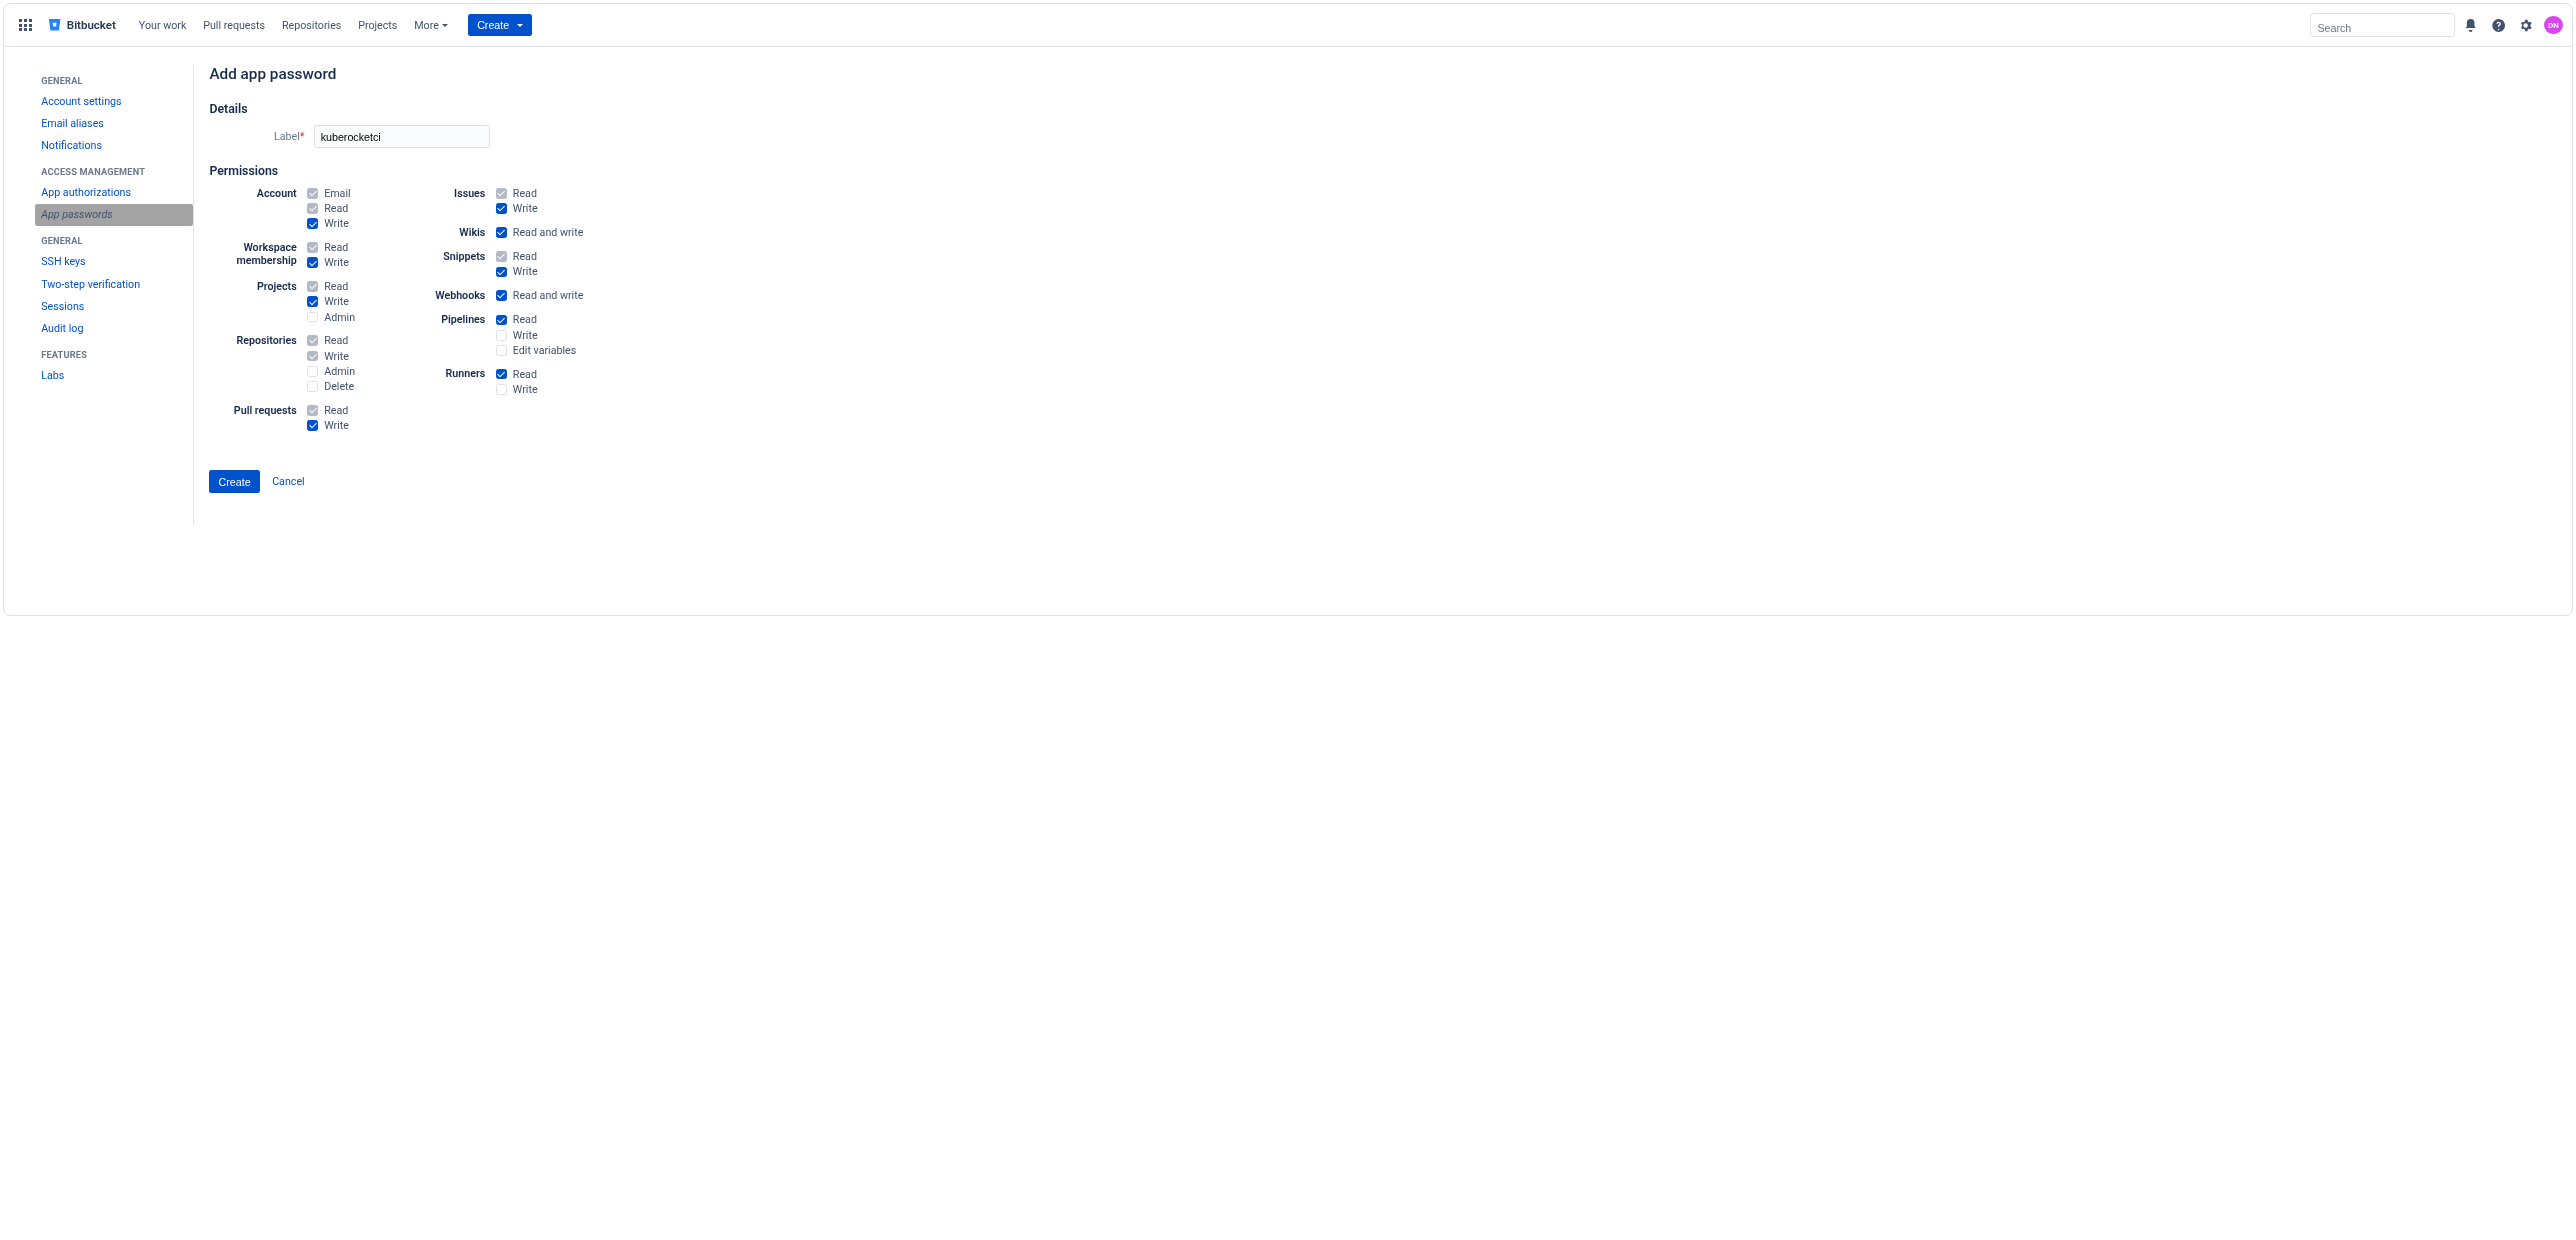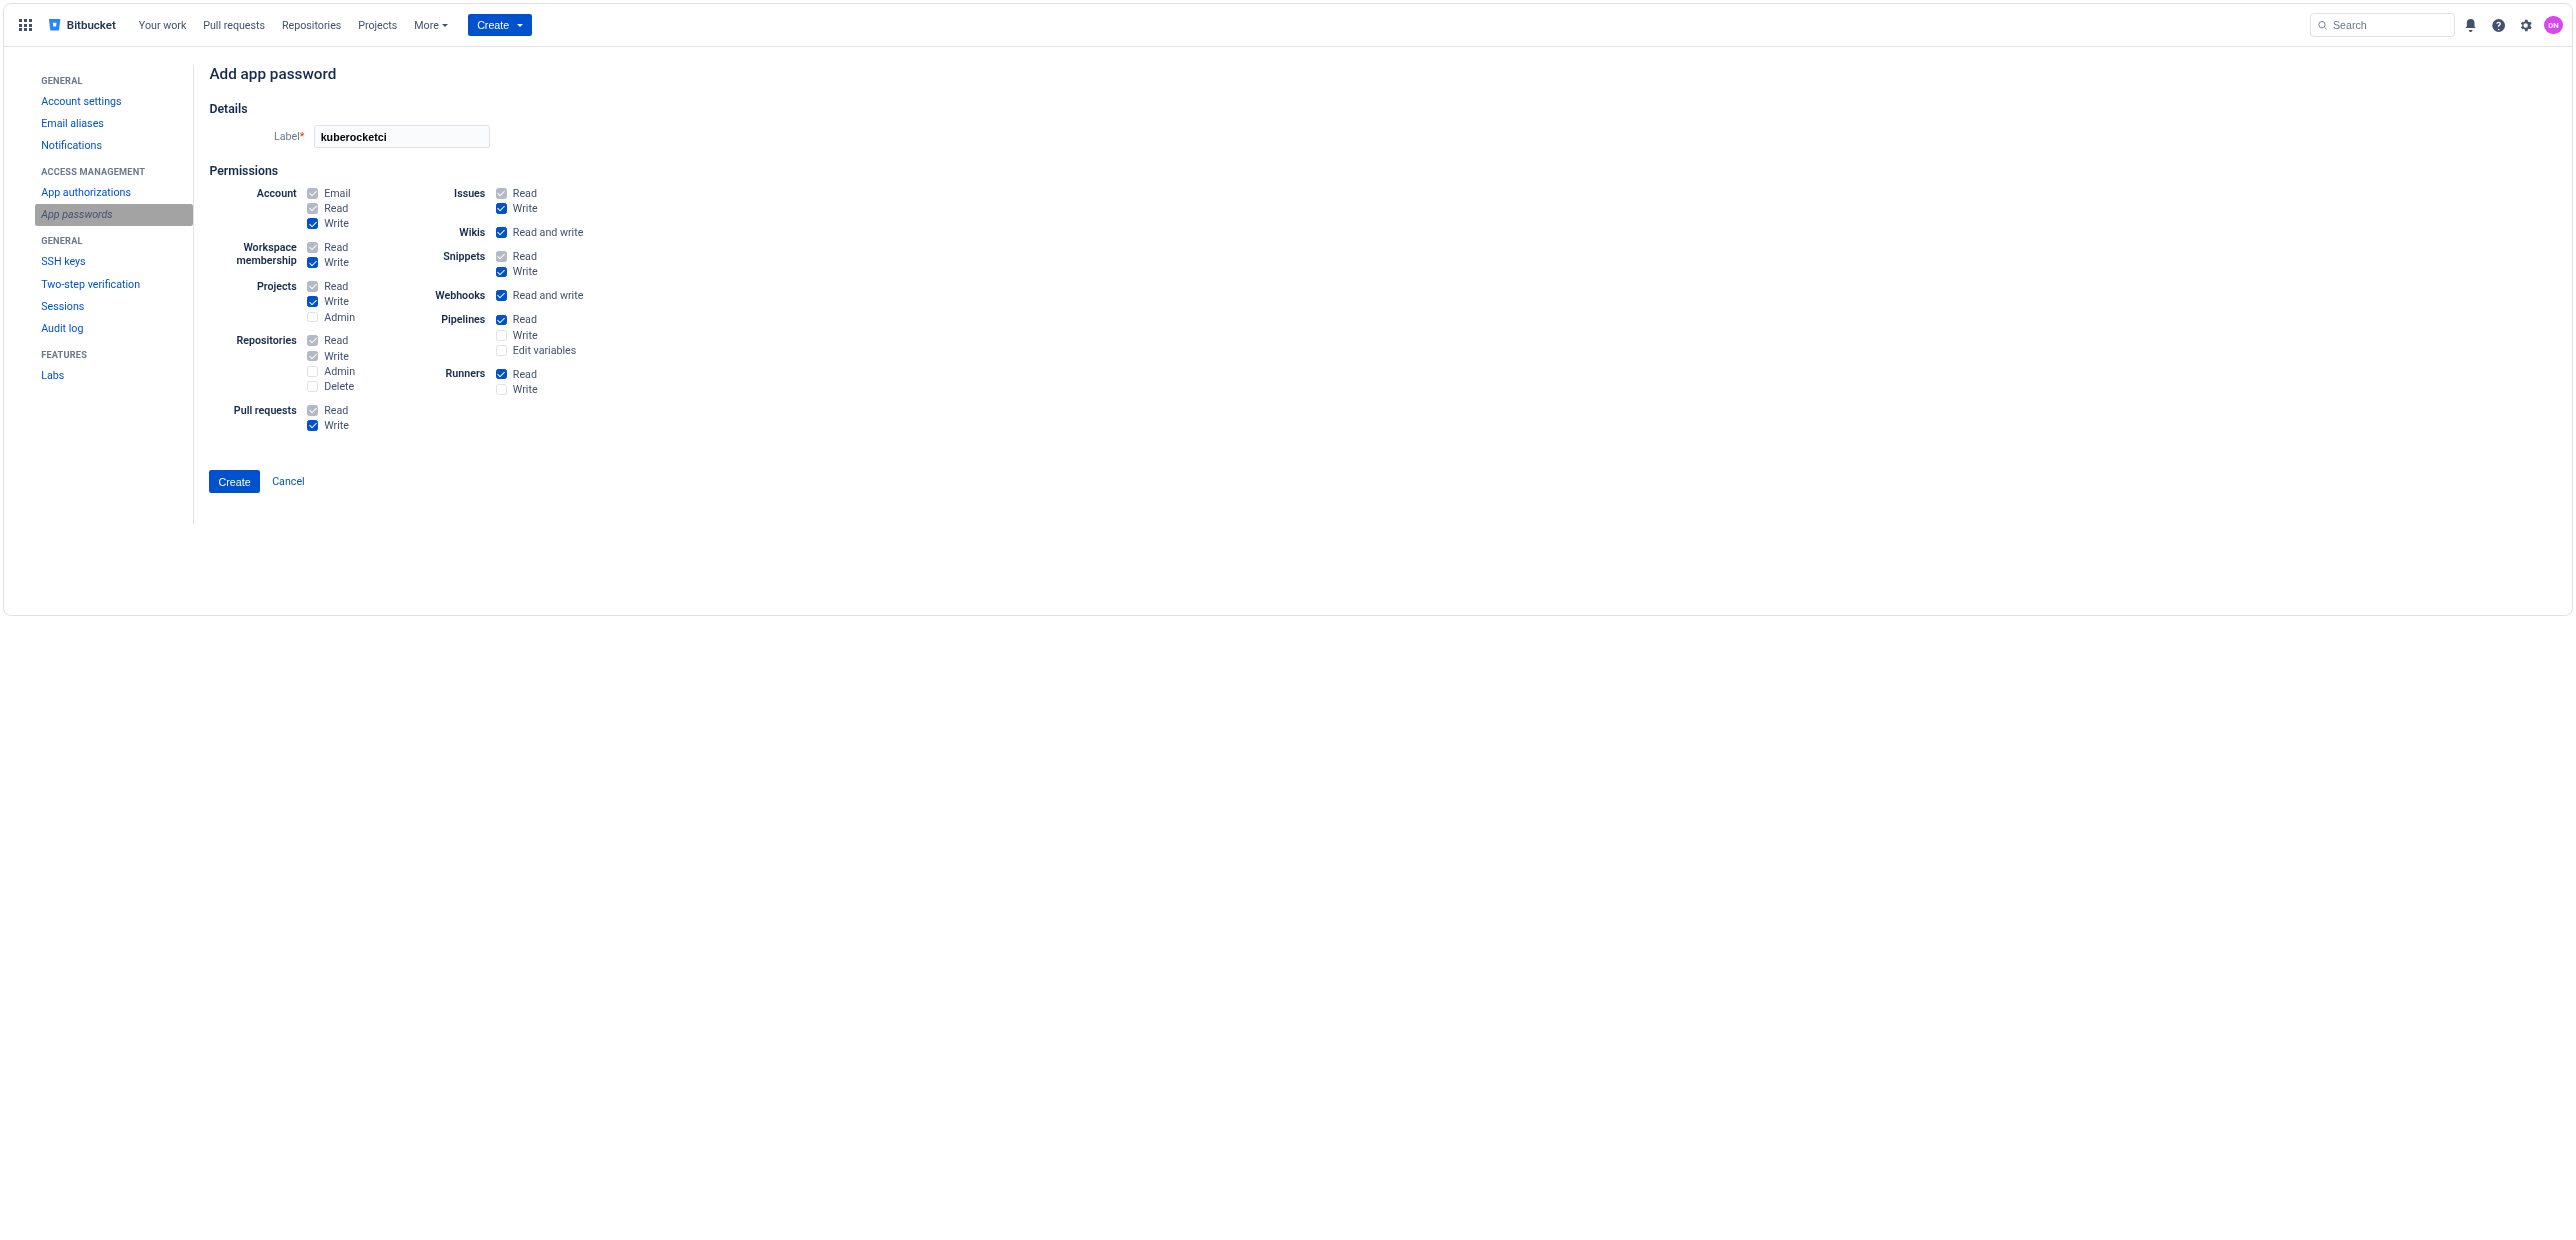--- a/index.html
+++ b/index.html
@@ -10,41 +10,41 @@
 .apps-icon span { background: #42526E; width: 3.1px; height: 3.1px; }
 .logo { display: flex; align-items: center; gap: 4.6px; padding: 0 6.1px; color: #253858; font-weight: 600; font-size: 11.5px; }
 .logo svg { width: 15.3px; height: 15.3px; }
 .nav { display: flex; align-items: center; gap: 1.5px; margin-left: 6.1px; }
 .nav-item { padding: 6.1px 7.7px; color: #42526E; cursor: pointer; }
 .nav-item.more { display: flex; align-items: center; gap: 3.1px; }
 .chev-down { width: 0; height: 0; border-left: 3.1px solid transparent; border-right: 3.1px solid transparent; border-top: 3.1px solid #42526E; }
 .create-btn { display: flex; align-items: center; gap: 7.7px; background: #0052CC; color: #fff; border: none; padding: 5.4px 9.2px; border-radius: 2.3px; font-weight: 500; font-size: 10.7px; margin-left: 9.2px; cursor: pointer; }
 .create-btn .chev-down { border-top-color: #fff; }
 .spacer { flex: 1; }
-.search { display: flex; align-items: center; border: 1.5px solid #DFE1E6; border-radius: 3.8px; padding: 3.1px 6.1px; width: 145px; height: 24.5px; gap: 4.6px; }
+.search { display: flex; align-items: center; border: 1.5px solid #DFE1E6; border-radius: 3.8px; padding: 3.1px 6.1px; width: 145px; height: 24.5px; gap: 4.6px; flex-direction: column; }
 .search svg { width: 12.3px; height: 12.3px; color: #6B778C; }
 .search input { border: none; outline: none; font-size: 10.7px; width: 100%; color: #172B4D; }
 .search input::placeholder { color: #6B778C; }
 .top-icon { padding: 4.6px; cursor: pointer; color: #42526E; display: flex; align-items: center; justify-content: center; width: 24.5px; height: 24.5px; }
 .top-icon svg { width: 17px; height: 17px; }
 .avatar { width: 18.4px; height: 18.4px; border-radius: 50%; background: #d946ef; color: #fff; display: flex; align-items: center; justify-content: center; font-size: 7.7px; font-weight: 600; margin-left: 3.1px; cursor: pointer; }
 .page { padding: 18.4px 31px; }
 .page-title { font-size: 18.4px; font-weight: 500; color: #172B4D; margin-bottom: 18.4px; }
 .content { display: flex; }
 .sidebar { width: 159px; padding-right: 0; border-right: 0.8px solid #DFE1E6; min-height: 459px; }
 .side-group-label { font-size: 9.2px; font-weight: 700; color: #6B778C; padding: 9.2px 6.1px 4.6px; letter-spacing: 0.2px; }
 .side-item { display: block; padding: 4.6px 6.1px; color: #0052CC; cursor: pointer; border-radius: 2.3px; }
 .side-item.active { background: #a3a3a3; color: #42526E; font-weight: 400; font-style: italic; }
 .main { flex: 1; padding-left: 15.3px; max-width: 689px; }
 .main h2 { font-size: 15.3px; font-weight: 500; margin-bottom: 18.4px; }
 .main h3 { font-size: 12.3px; font-weight: 600; margin-bottom: 9.2px; margin-top: 9.2px; }
 .field-row { display: flex; align-items: center; gap: 9.2px; margin-bottom: 15.3px; }
 .field-label { width: 95px; text-align: right; color: #6B778C; font-size: 10.7px; }
 .req { color: #DE350B; }
-.text-input { border: 1.5px solid #DFE1E6; border-radius: 2.3px; padding: 4.6px 6.1px; font-size: 10.7px; width: 176px; background: #FAFBFC; font-weight: bold; }
+.text-input { border: 1.5px solid #DFE1E6; border-radius: 2.3px; padding: 4.6px 6.1px; font-size: 10.7px; width: 176px; background: #FAFBFC; }
 .perms { display: flex; gap: 43px; }
 .perm-col .perm-group { display: flex; margin-bottom: 10.7px; }
 .perm-title { width: 98px; text-align: right; font-weight: 600; font-size: 10.7px; padding-right: 10.7px; padding-top: 0.8px; line-height: 1.2; }
 .perm-opts { display: flex; flex-direction: column; gap: 2.3px; }
 .perm-opt { display: flex; align-items: center; gap: 6.1px; color: #42526E; }
 .cb { width: 10.7px; height: 10.7px; border-radius: 2.3px; border: 1.5px solid #DFE1E6; display: inline-flex; align-items: center; justify-content: center; cursor: pointer; flex-shrink: 0; }
 .cb.checked { background: #0052CC; border-color: #0052CC; }
 .cb.checked::after { content: ""; width: 3.1px; height: 6.1px; border: solid #fff; border-width: 0 1.5px 1.5px 0; transform: rotate(45deg); margin-top: -1.5px; }
 .cb.disabled { background: #EBECF0; border-color: #EBECF0; }
 .cb.disabled.checked { background: #B3BAC5; border-color: #B3BAC5; }

